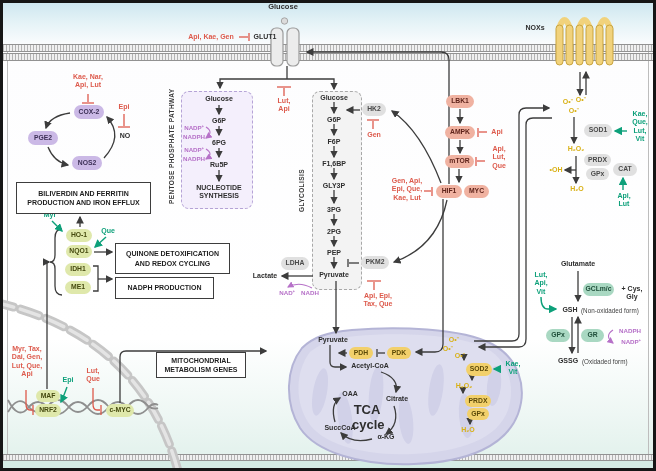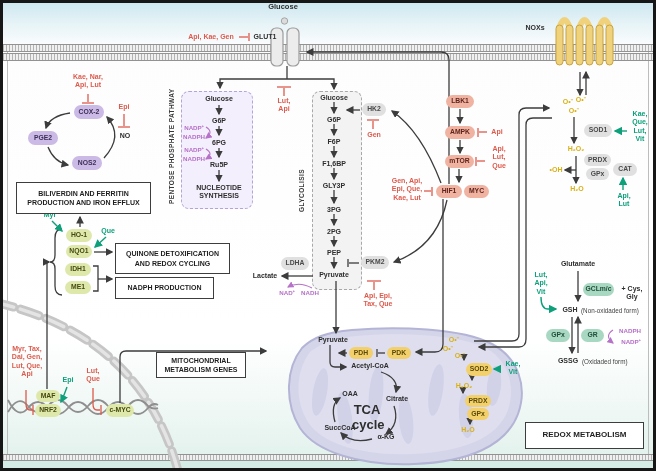--- a/index.html
+++ b/index.html
@@ -343,16 +343,15 @@
 Api</div>
   <div class="lbl gn" style="left:60px;top:376px;width:16px">Epi</div>
   <div class="lbl rd" style="left:82px;top:367px;width:22px">Lut,
 Que</div>
   <div class="nbox gyb" style="left:36px;top:390px;width:24px;height:12px">MAF</div>
   <div class="nbox gyb" style="left:35px;top:404px;width:26px;height:13px">NRF2</div>
   <div class="nbox gyb" style="left:106px;top:404px;width:28px;height:13px">c-MYC</div>
   <div class="wbox" style="left:156px;top:352px;width:88px;height:24px">MITOCHONDRIAL
 METABOLISM GENES</div>
 
-  <div class="wbox" style="left:525px;top:422px;width:117px;height:25px;font-size:8px">REDOX METABOLISM</div>
 
   <div class="frame"></div>
 </div>
 
 </body></html>

